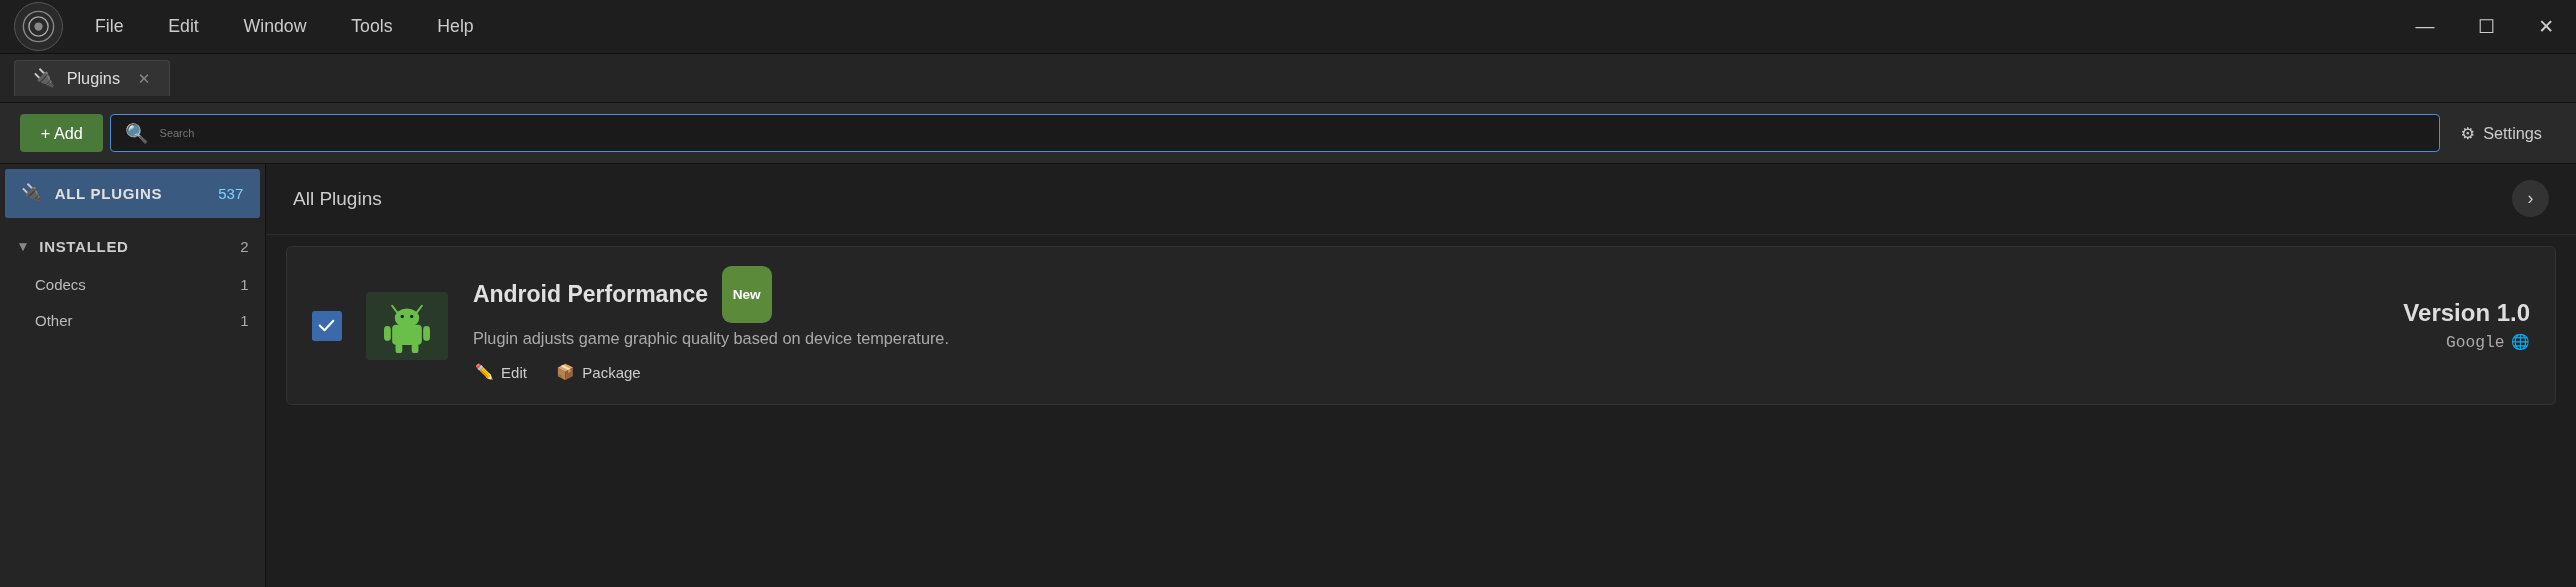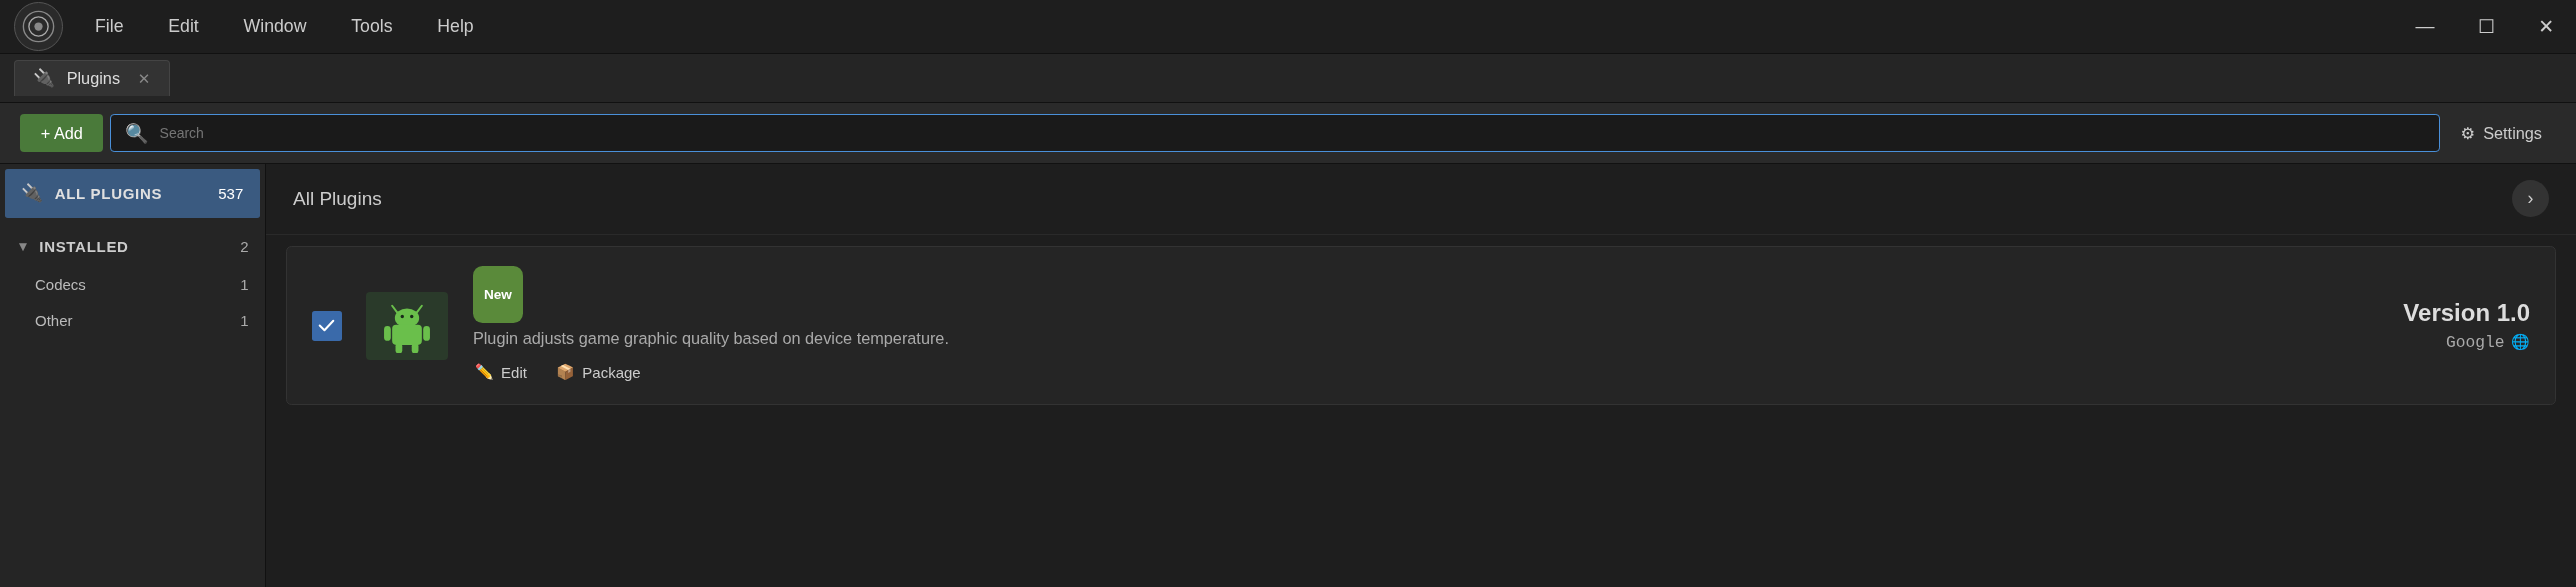--- a/index.html
+++ b/index.html
@@ -135,21 +135,21 @@
     .search-icon {
       color: #888;
       font-size: 19px;
       flex-shrink: 0;
     }
     .search-input {
       background: transparent;
       border: none;
       outline: none;
       color: #888;
-      font-size: 14px;
+      font-size: 11px;
       width: 100%;
     }
     .settings-btn {
       display: flex;
       align-items: center;
       gap: 8.2px;
       color: #ccc;
       font-size: 16.3px;
       cursor: pointer;
       flex-shrink: 0;
@@ -189,21 +189,21 @@
     }
     .sidebar-allplugins-label {
       font-size: 15px;
       font-weight: bold;
       color: #e0e0e0;
       text-transform: uppercase;
       letter-spacing: 0.7px;
       flex: 1;
     }
     .sidebar-allplugins-count {
-      color: #ffffff;
+      color: #7dd3fc;
       font-size: 15px;
     }
     .sidebar-section {
       padding: 4.1px 0;
     }
     .sidebar-section-header {
       display: flex;
       align-items: center;
       padding: 11px 16.3px;
       gap: 9.5px;
@@ -477,20 +477,21 @@
           <rect x="6" y="40" width="10" height="22" rx="5" fill="#6abf4b"></rect>
           <rect x="64" y="40" width="10" height="22" rx="5" fill="#6abf4b"></rect>
 
           <rect x="23" y="65" width="10" height="16" rx="5" fill="#6abf4b"></rect>
           <rect x="47" y="65" width="10" height="16" rx="5" fill="#6abf4b"></rect>
         </svg>
       </div>
 
       <div class="plugin-info">
         <div class="plugin-title-row">
+          <span class="plugin-name">Android Performance</span>
           <span class="plugin-badge">New</span>
         </div>
         <span class="plugin-description">Plugin adjusts game graphic quality based on device temperature.</span>
         <div class="plugin-actions">
           <div class="plugin-action-btn">
             <span class="plugin-action-icon">✏️</span>
             <span>Edit</span>
           </div>
           <div class="plugin-action-btn">
             <span class="plugin-action-icon">📦</span>

